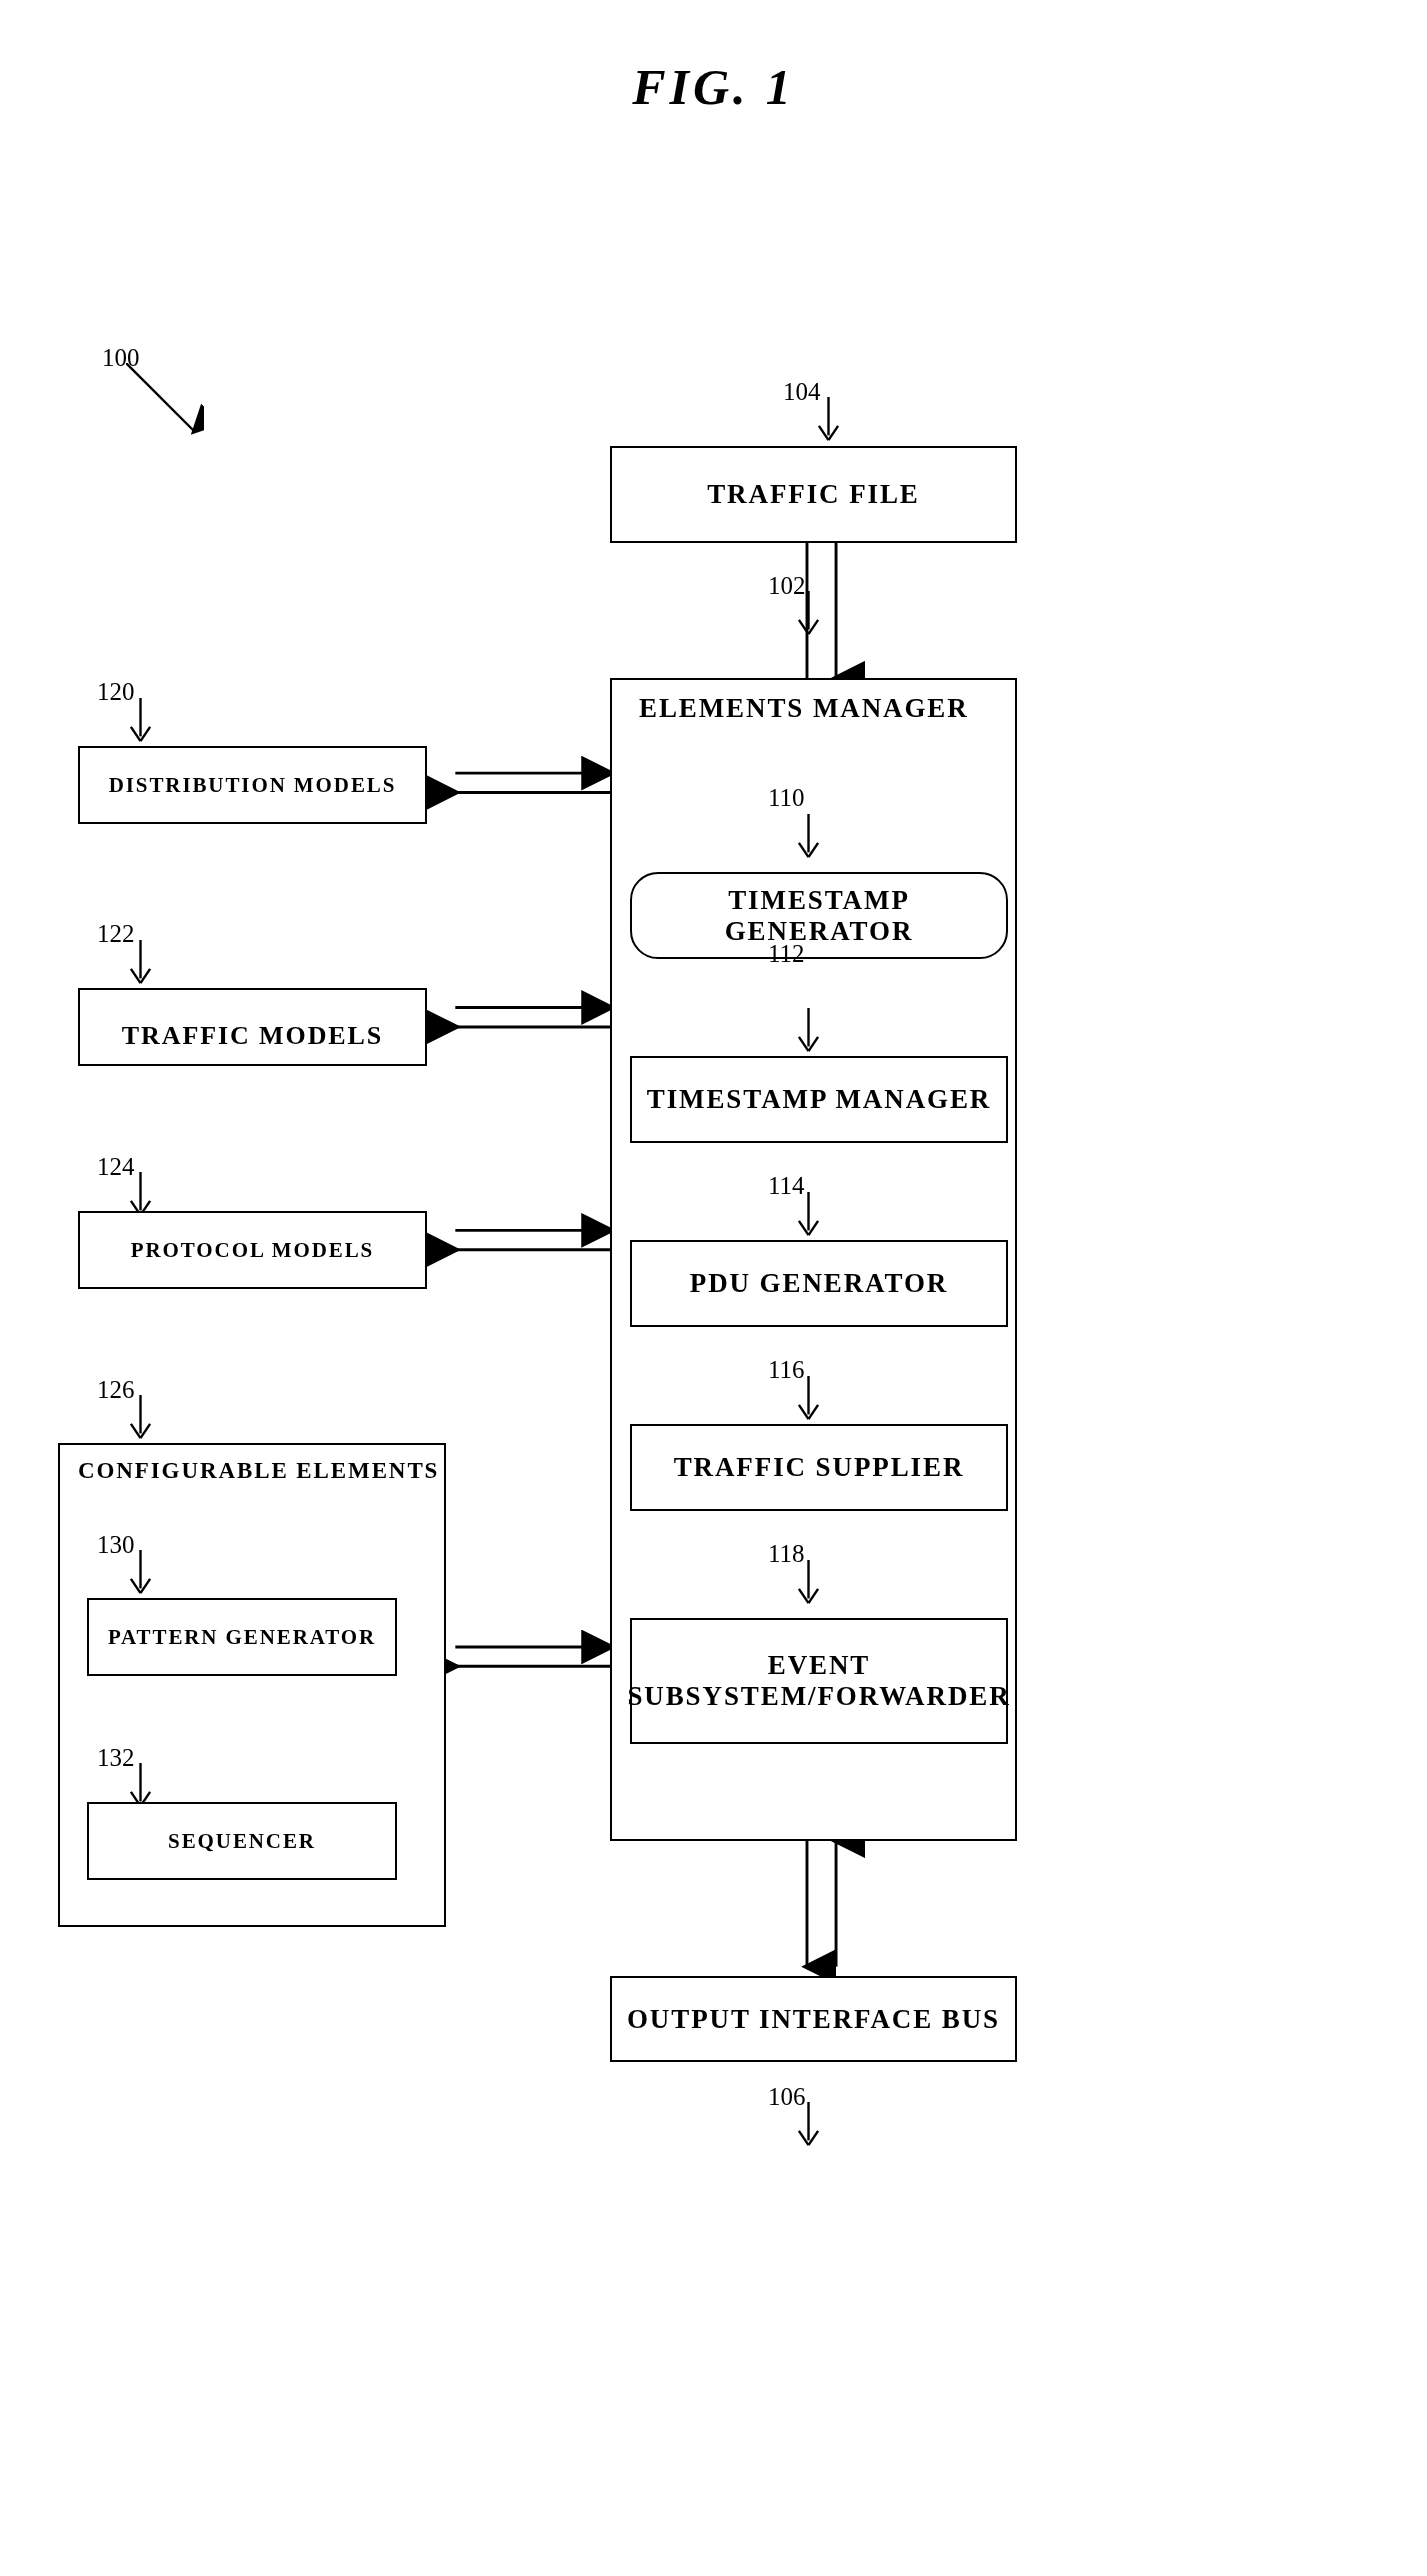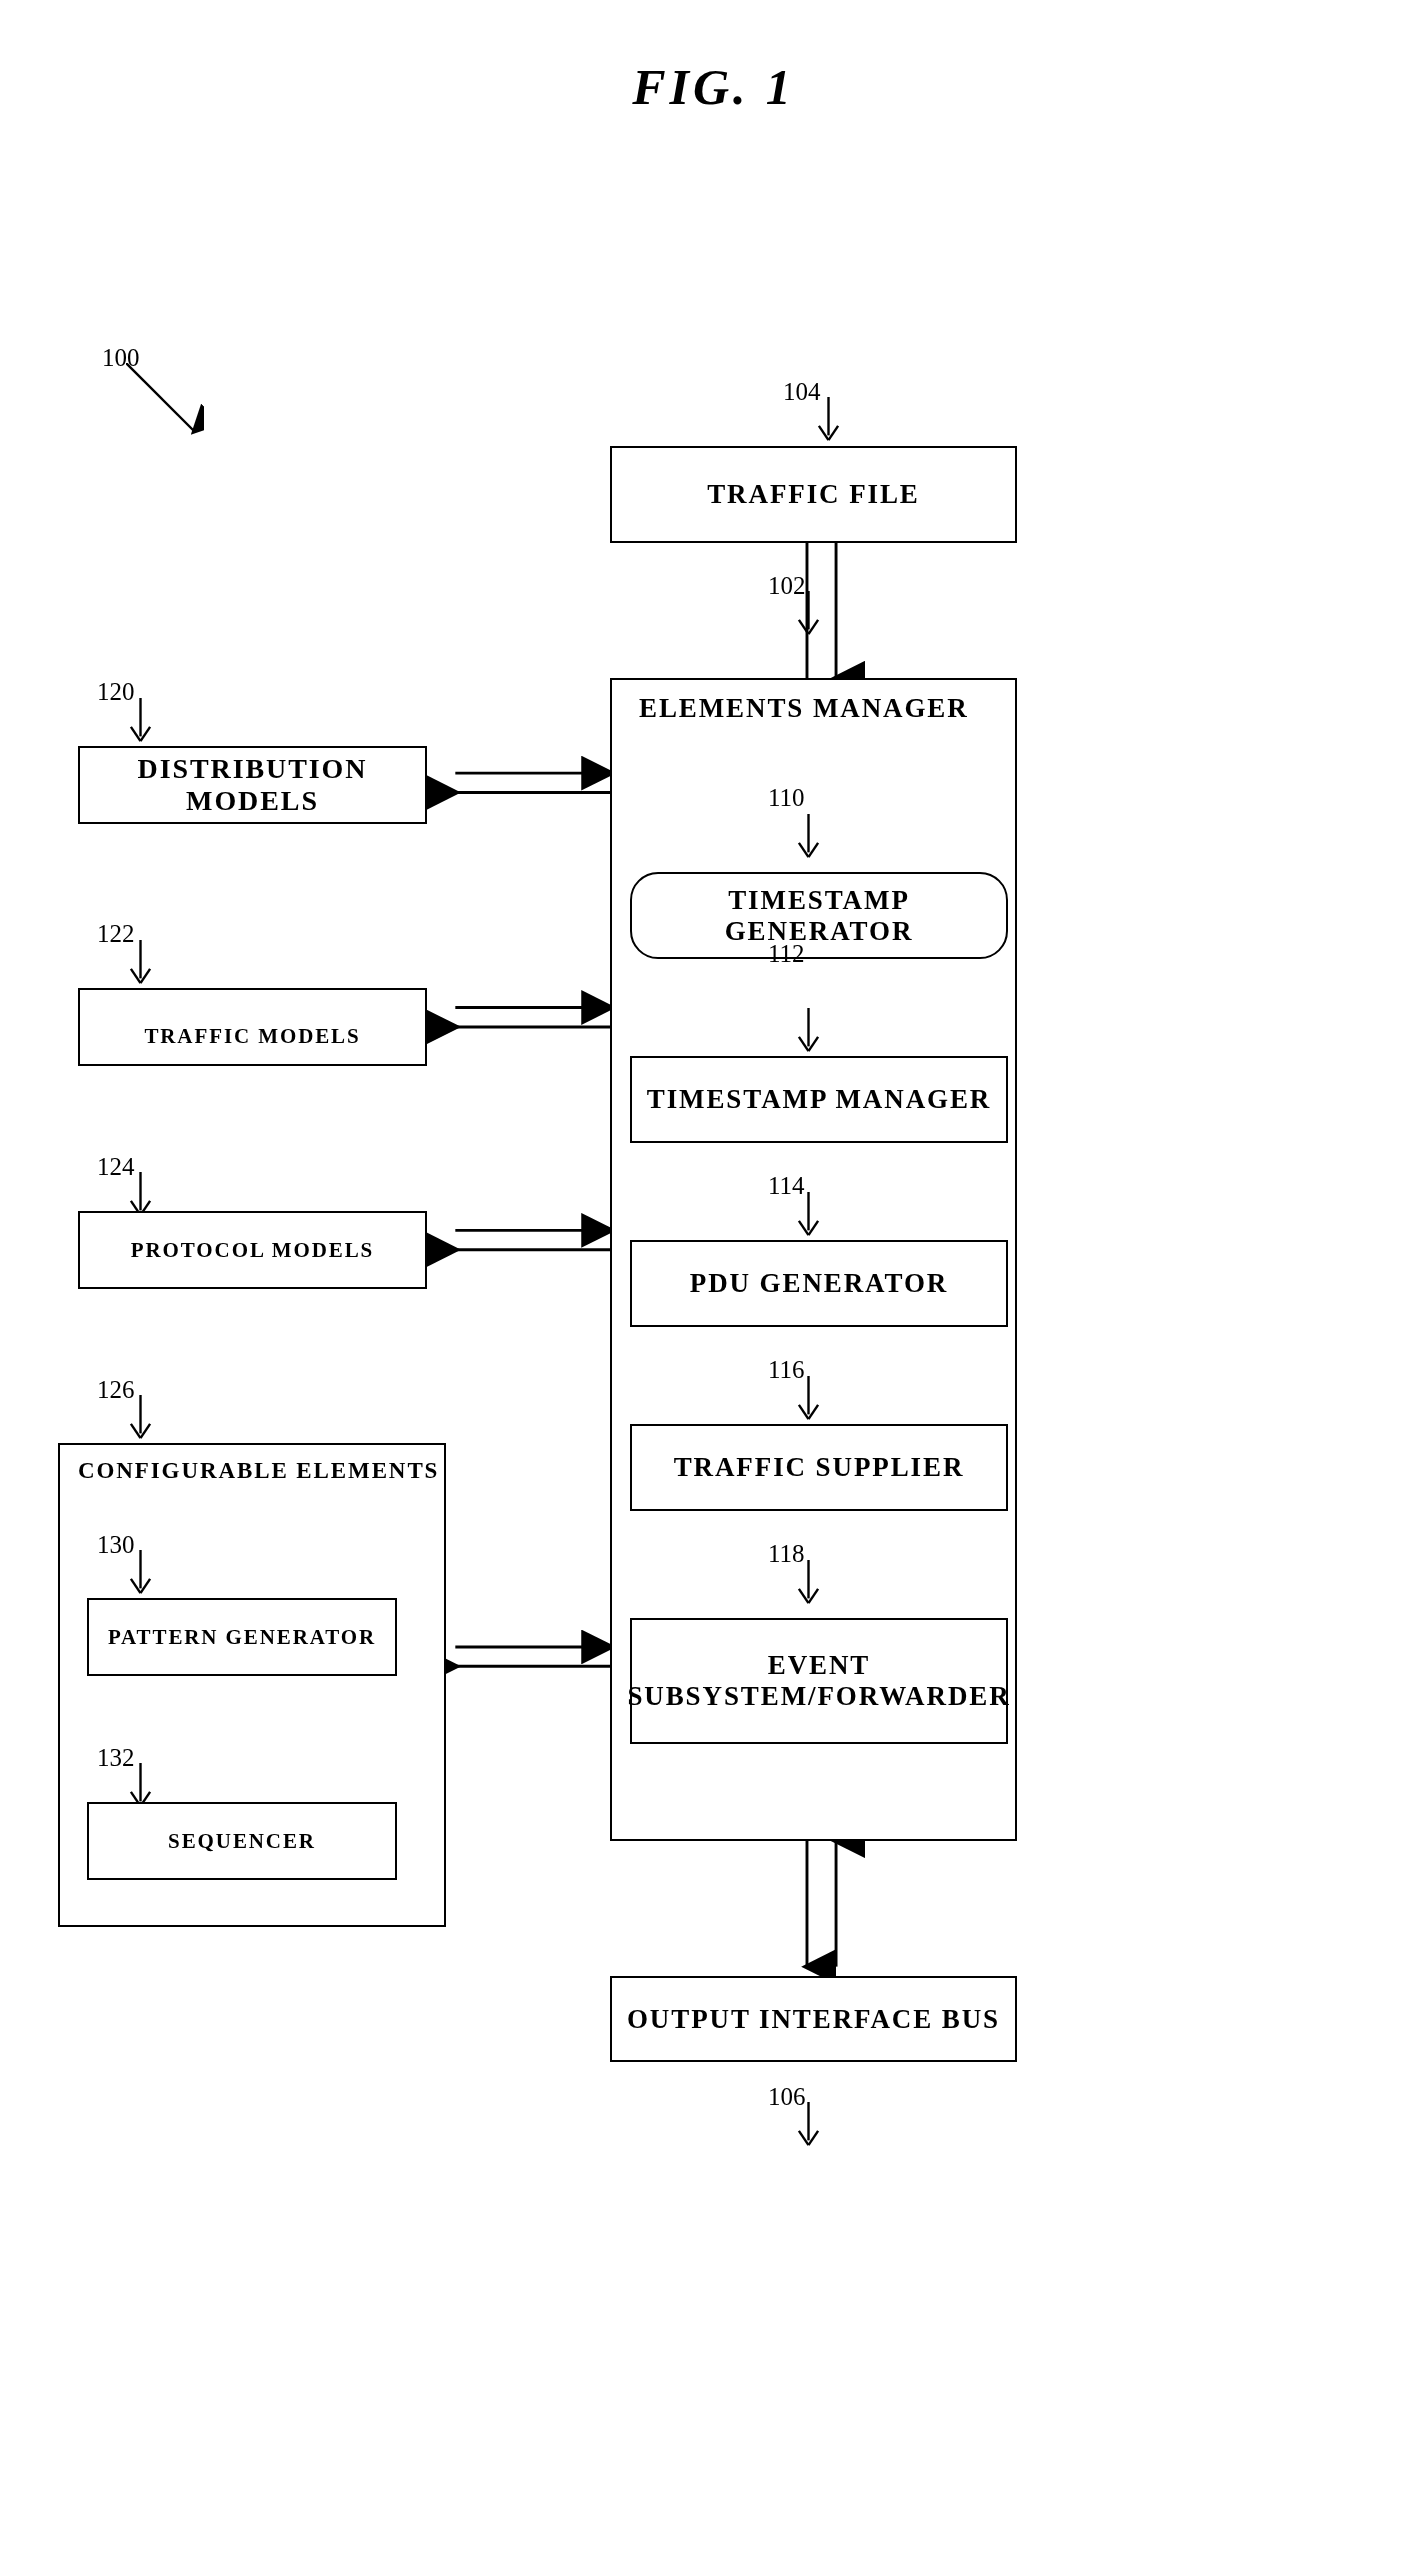--- a/index.html
+++ b/index.html
@@ -216,32 +216,32 @@
   </svg>
 
   <span class="ref-label" style="left:97px; top:523px;text-align:center;">120</span>
   <svg style="position:absolute;left:126px;top:543px;width:29px;height:48px;" xmlns="http://www.w3.org/2000/svg" viewBox="0 0 30 50" width="29" height="48">
     <line x1="15" y1="0" x2="15" y2="40" stroke="#000" stroke-width="2.5"></line>
     <line x1="5" y1="30" x2="15" y2="45" stroke="#000" stroke-width="2.5"></line>
     <line x1="25" y1="30" x2="15" y2="45" stroke="#000" stroke-width="2.5"></line>
   </svg>
 
   <div class="box" style="left:78px; top:591px; width:349px; height:78px;">
-    <span style="font-size:28px;">DISTRIBUTION MODELS</span>
+    <span style="font-size:21px;">DISTRIBUTION MODELS</span>
   </div>
 
   <span class="ref-label" style="left:97px; top:765px;">122</span>
   <svg style="position:absolute;left:126px;top:785px;width:29px;height:48px;" xmlns="http://www.w3.org/2000/svg" viewBox="0 0 30 50" width="29" height="48">
     <line x1="15" y1="0" x2="15" y2="40" stroke="#000" stroke-width="2.5"></line>
     <line x1="5" y1="30" x2="15" y2="45" stroke="#000" stroke-width="2.5"></line>
     <line x1="25" y1="30" x2="15" y2="45" stroke="#000" stroke-width="2.5"></line>
   </svg>
 
   <div class="box" style="left:78px; top:833px; width:349px; height:78px;">
-    <span style="font-size:21px;margin-top:18px;">TRAFFIC MODELS</span>
+    <span style="font-size:26px;margin-top:18px;">TRAFFIC MODELS</span>
   </div>
 
   <span class="ref-label" style="left:97px; top:998px;">124</span>
   <svg style="position:absolute;left:126px;top:1017px;width:29px;height:48px;" xmlns="http://www.w3.org/2000/svg" viewBox="0 0 30 50" width="29" height="48">
     <line x1="15" y1="0" x2="15" y2="40" stroke="#000" stroke-width="2.5"></line>
     <line x1="5" y1="30" x2="15" y2="45" stroke="#000" stroke-width="2.5"></line>
     <line x1="25" y1="30" x2="15" y2="45" stroke="#000" stroke-width="2.5"></line>
   </svg>
 
   <div class="box" style="left:78px; top:1056px; width:349px; height:78px;">

